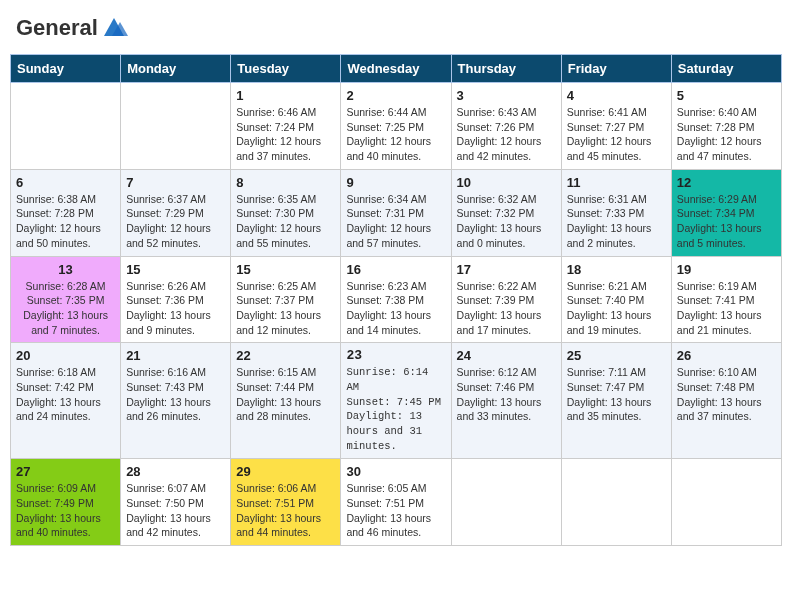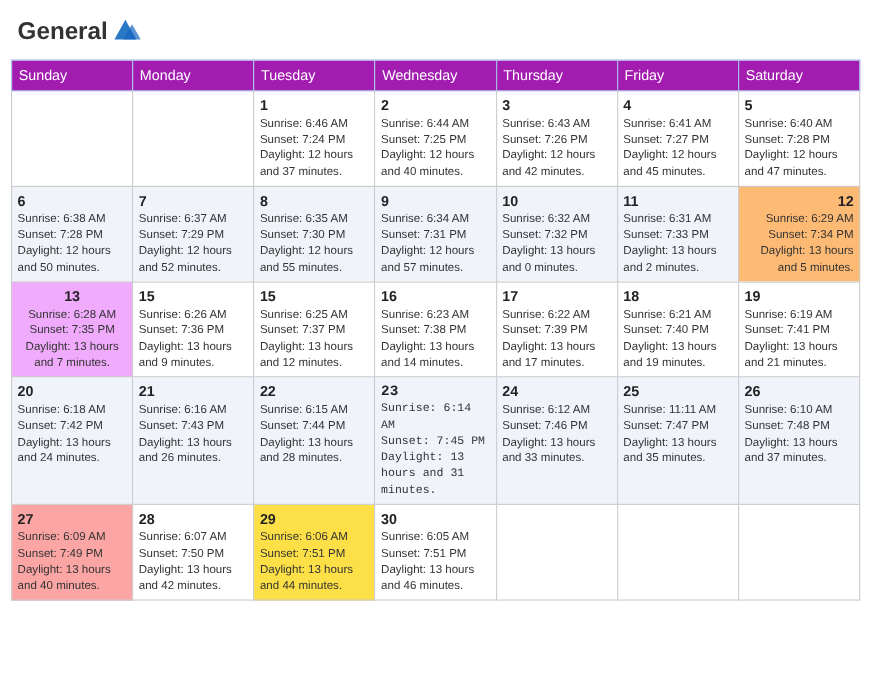--- a/index.html
+++ b/index.html
@@ -44,24 +44,24 @@
     .location {
       font-size: 14px;
       color: #555;
     }
     .calendar {
       width: 100%;
       border-collapse: collapse;
       border: 1px solid #ccc;
     }
     .calendar th {
-      background-color: #a21caf;
+      background-color: #0c4a6e;
       color: #fff;
       font-size: 13px;
-      font-weight: normal;
+      font-weight: bold;
       text-align: left;
       padding: 6px 6px;
       border: 1px solid #aac4e8;
     }
     .calendar td {
       vertical-align: top;
       border: 1px solid #ccc;
       padding: 5px 5px;
       width: 110px;
       min-height: 80px;
@@ -207,21 +207,21 @@
           </div>
         </td>
         <td style="background: rgb(240, 244, 250);">
           <div class="day-number">11</div>
           <div class="day-detail">
             <div>Sunrise: 6:31 AM</div>
             <div>Sunset: 7:33 PM</div>
             <div>Daylight: 13 hours and 2 minutes.</div>
           </div>
         </td>
-        <td style="background: #fdba74; text-align: right;">
+        <td style="background: #14b8a6;">
           <div class="day-number">12</div>
           <div class="day-detail">
             <div>Sunrise: 6:29 AM</div>
             <div>Sunset: 7:34 PM</div>
             <div>Daylight: 13 hours and 5 minutes.</div>
           </div>
         </td>
       </tr>
       <tr>
         <td style="background: #f0abfc; text-align: center;">
@@ -318,36 +318,36 @@
           <div class="day-number">24</div>
           <div class="day-detail">
             <div>Sunrise: 6:12 AM</div>
             <div>Sunset: 7:46 PM</div>
             <div>Daylight: 13 hours and 33 minutes.</div>
           </div>
         </td>
         <td style="background: rgb(240, 244, 250);">
           <div class="day-number">25</div>
           <div class="day-detail">
-            <div>Sunrise: 11:11 AM</div>
+            <div>Sunrise: 7:11 AM</div>
             <div>Sunset: 7:47 PM</div>
             <div>Daylight: 13 hours and 35 minutes.</div>
           </div>
         </td>
         <td style="background: rgb(240, 244, 250);">
           <div class="day-number">26</div>
           <div class="day-detail">
             <div>Sunrise: 6:10 AM</div>
             <div>Sunset: 7:48 PM</div>
             <div>Daylight: 13 hours and 37 minutes.</div>
           </div>
         </td>
       </tr>
       <tr>
-        <td style="background: #fca5a5;">
+        <td style="background: #84cc16;">
           <div class="day-number">27</div>
           <div class="day-detail">
             <div>Sunrise: 6:09 AM</div>
             <div>Sunset: 7:49 PM</div>
             <div>Daylight: 13 hours and 40 minutes.</div>
           </div>
         </td>
         <td style="background: rgb(255, 255, 255);">
           <div class="day-number">28</div>
           <div class="day-detail">

